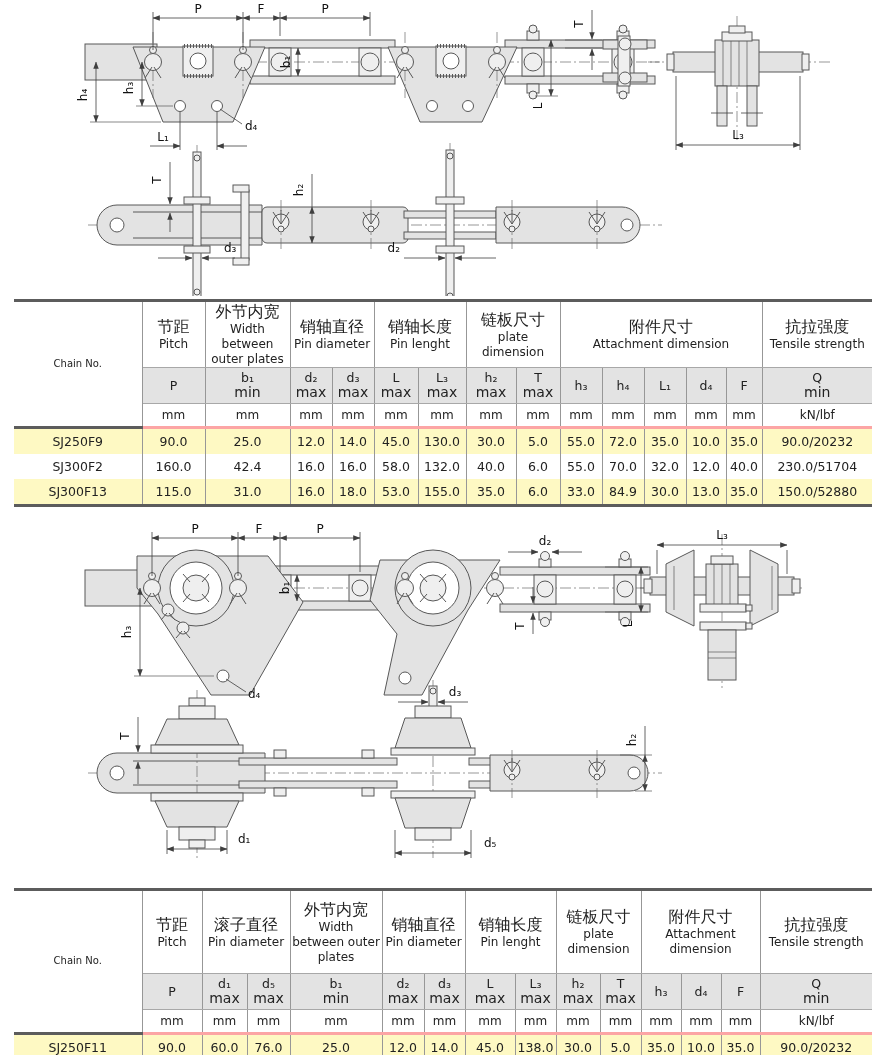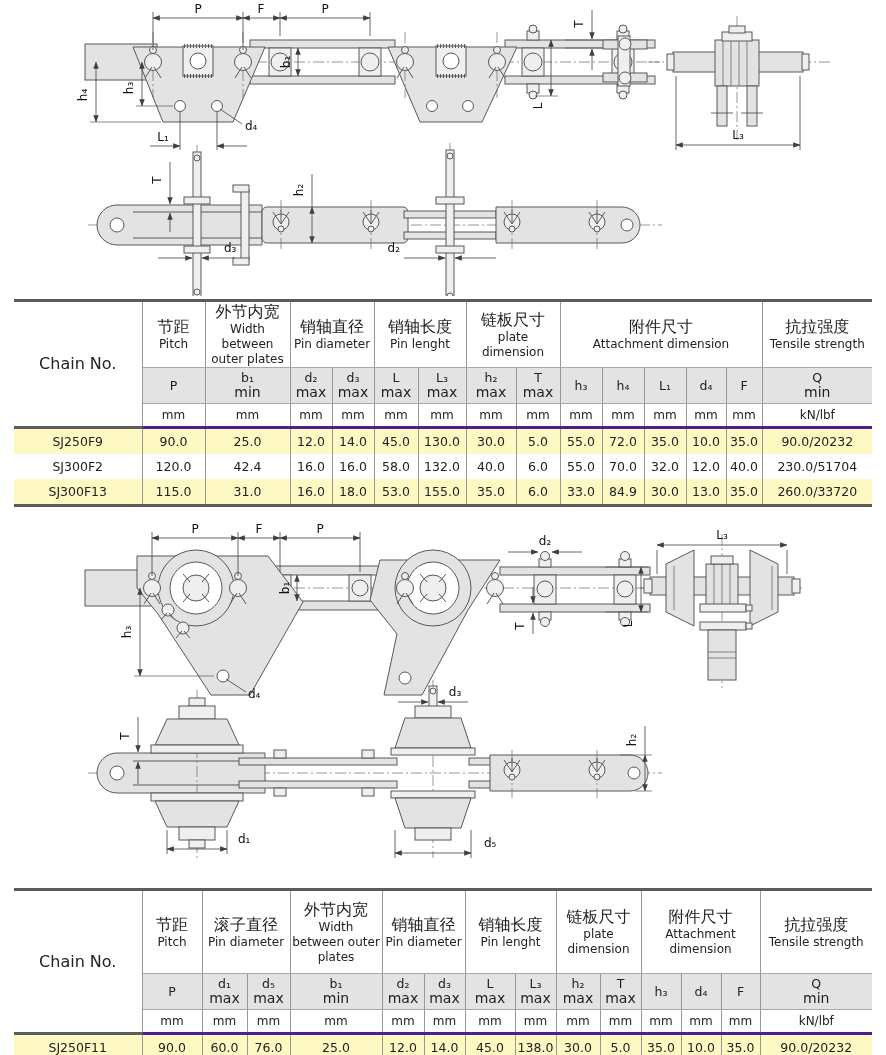--- a/index.html
+++ b/index.html
@@ -8,25 +8,25 @@
   .sec{position:absolute;left:0}
   #d1{top:0}
   #t1wrap{top:299px;left:14px}
   #d2{top:512px}
   #t2wrap{top:888px;left:14px}
   table{border-collapse:collapse;table-layout:fixed;width:858px;
         border-top:3px solid #5c5c5c;border-bottom:3px solid #5c5c5c;font-size:12.5px}
   th,td{font-weight:400;text-align:center;vertical-align:middle;padding:0 1px;
         border-left:1px solid #979797;line-height:1.25;overflow:hidden}
   th:first-child,td:first-child{border-left:none}
-  th.chain{border-right:1px solid #979797;border-bottom:3px solid #5c5c5c;font-size:16px;width:128px}
+  th.chain{border-right:1px solid #979797;border-bottom:3px solid #5c5c5c;font-size:10px;width:128px}
   th.grp{border-bottom:1px solid #a8a8a8;height:60px}
   #t2 th.grp{height:82px}
   th.sym{background:#e3e3e3;height:35px;border-bottom:1px solid #a8a8a8}
-  th.unit{height:22px;border-bottom:3px solid #4c1d95;font-size:12px}
+  th.unit{height:22px;border-bottom:3px solid #fca5a5;font-size:12px}
   tbody td{height:25px}
   tbody tr.alt{background:#fef9c3}
   .zh{font-size:16px}
   .en{font-size:12px}
   .qual{font-size:14px;margin-top:-2px}
   
   .pl{fill:#e3e3e3;stroke:#585858;stroke-width:1}
   .pl2{fill:#efefef;stroke:#585858;stroke-width:1}
   .wh{fill:#fff;stroke:#585858;stroke-width:1}
   .ln{stroke:#585858;stroke-width:1;fill:none}
@@ -376,21 +376,21 @@
           <td>5.0</td>
           <td>55.0</td>
           <td>72.0</td>
           <td>35.0</td>
           <td>10.0</td>
           <td>35.0</td>
           <td>90.0/20232</td>
         </tr>
         <tr class="">
           <td>SJ300F2</td>
-          <td>120.0</td>
+          <td>160.0</td>
           <td>42.4</td>
           <td>16.0</td>
           <td>16.0</td>
           <td>58.0</td>
           <td>132.0</td>
           <td>40.0</td>
           <td>6.0</td>
           <td>55.0</td>
           <td>70.0</td>
           <td>32.0</td>
@@ -406,21 +406,21 @@
           <td>18.0</td>
           <td>53.0</td>
           <td>155.0</td>
           <td>35.0</td>
           <td>6.0</td>
           <td>33.0</td>
           <td>84.9</td>
           <td>30.0</td>
           <td>13.0</td>
           <td>35.0</td>
-          <td>260.0/33720</td>
+          <td>150.0/52880</td>
         </tr>
       </tbody>
     </table>
 </div>
 
 <svg id="d2" class="sec" width="886" height="370" viewBox="0 0 886 370">
   <g>
     <line class="cl" x1="85" y1="76" x2="655" y2="76"></line>
     <rect class="pl" x="85" y="58" width="70" height="36"></rect>
     <rect class="pl" x="260" y="54" width="145" height="9"></rect>

